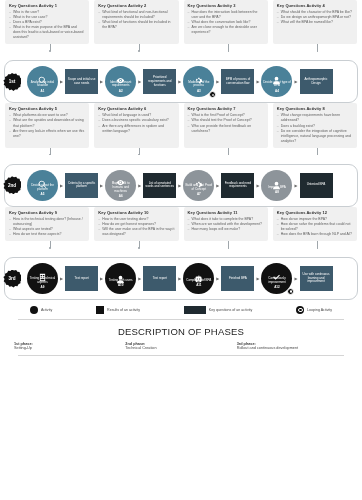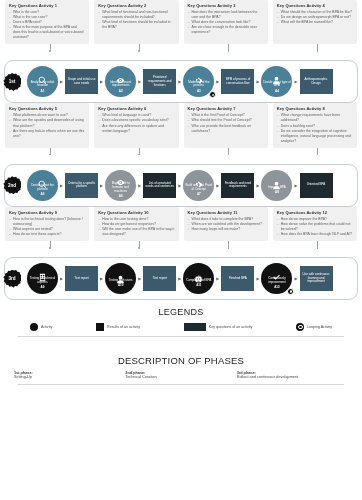--- a/index.html
+++ b/index.html
@@ -47,21 +47,21 @@
   .legendtitle { text-align:center; font-size:9px; letter-spacing:.3px; color:#1d1d1d; margin-top:7px; }
   .legrow { display:flex; justify-content:space-around; align-items:center; padding:6px 8px 5px; }
   .legitem { display:flex; align-items:center; gap:3px; }
   .legitem span.lbl { font-size:3.6px; color:#4a4a4a; }
   .sw-circle { width:8px; height:8px; border-radius:50%; background:#111; }
   .sw-square { width:8px; height:8px; background:#111; }
   .sw-wide { width:22px; height:8px; background:#1f2a30; }
   .sw-loop { width:8px; height:8px; border-radius:50%; background:#111; position:relative; }
   .sw-loop:after { content:""; position:absolute; inset:1.6px; border:.7px solid #fff; border-radius:50%; }
   .hr { height:.7px; background:#d5d5d5; margin:0 18px; }
-  .phasetitle { text-align:center; font-size:9.5px; letter-spacing:.2px; color:#1d1d1d; margin-top:18px; }
+  .phasetitle { text-align:center; font-size:9.5px; letter-spacing:.2px; color:#1d1d1d; margin-top:6px; }
   .phaserow { display:flex; padding:5px 14px 0; }
   .pcol { flex:1; }
   .pcol .pn { font-size:3.8px; font-weight:bold; color:#3a3a3a; }
   .pcol .pd { font-size:3.8px; color:#4a4a4a; margin-top:.5px; }
 </style>
 </head>
 <body>
 
 <div id="root">
     <div class="qrow">
@@ -405,21 +405,20 @@
       <span class="loop" style="right:-2px;bottom:-1px"></span>
     </div>
         <span class="arrow">▶</span>
         <div class="node">
     <div class="rect teal">
       <span class="ntext">Use with continuous learning and improvement</span>
     </div>
         </div>
     </div>
     </div>
-    <div class="legendtitle">LEGENDS</div>
    <div class="legrow">
      <div class="legitem">
        <span class="sw-circle"></span>
        <span class="lbl">Activity</span>
       </div>
       <div class="legitem">
        <span class="sw-square"></span>
        <span class="lbl">Results of an activity</span>
       </div>
       <div class="legitem">

